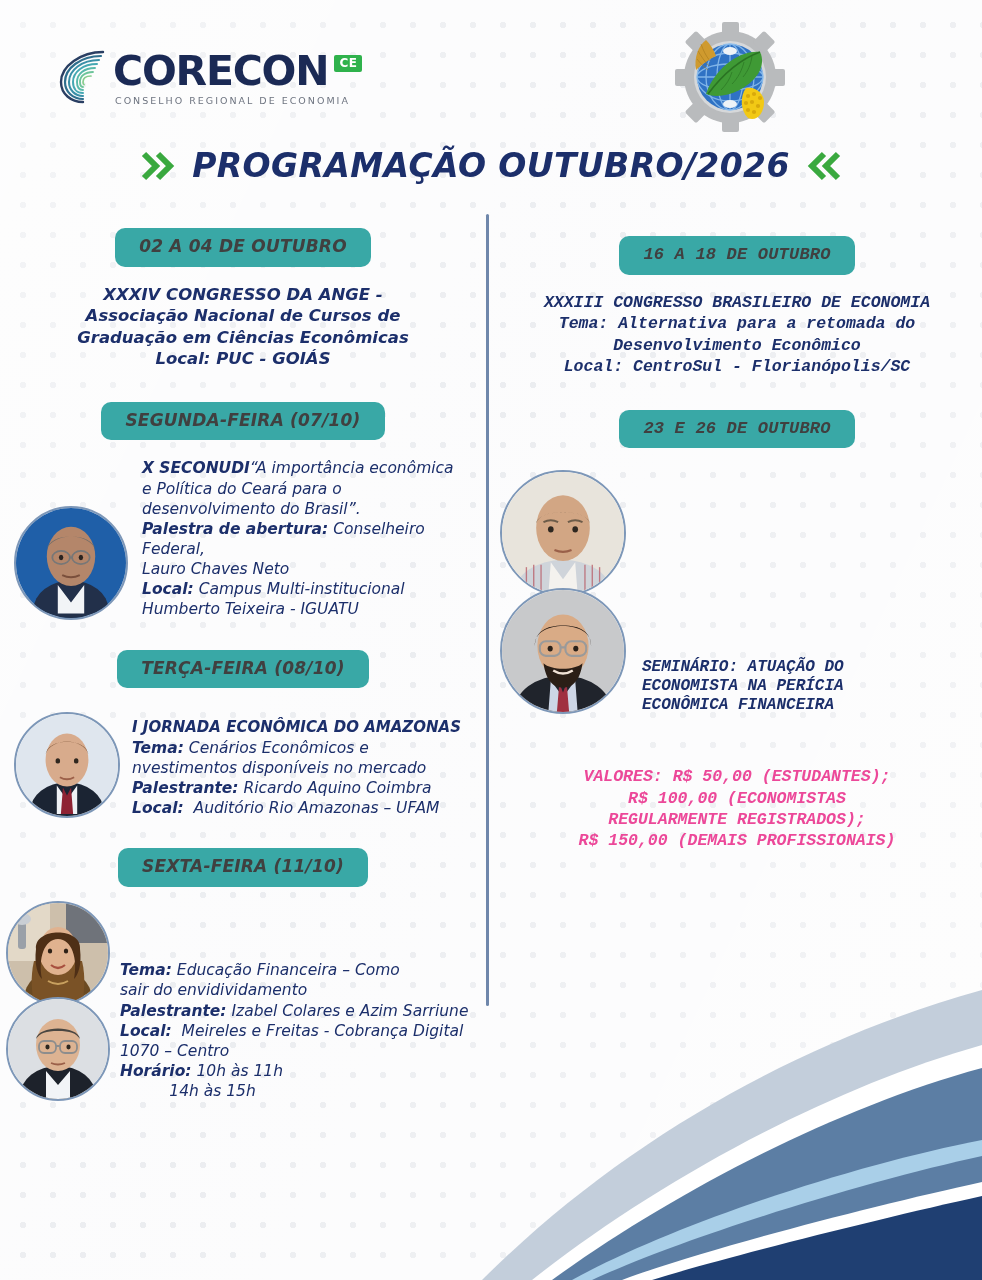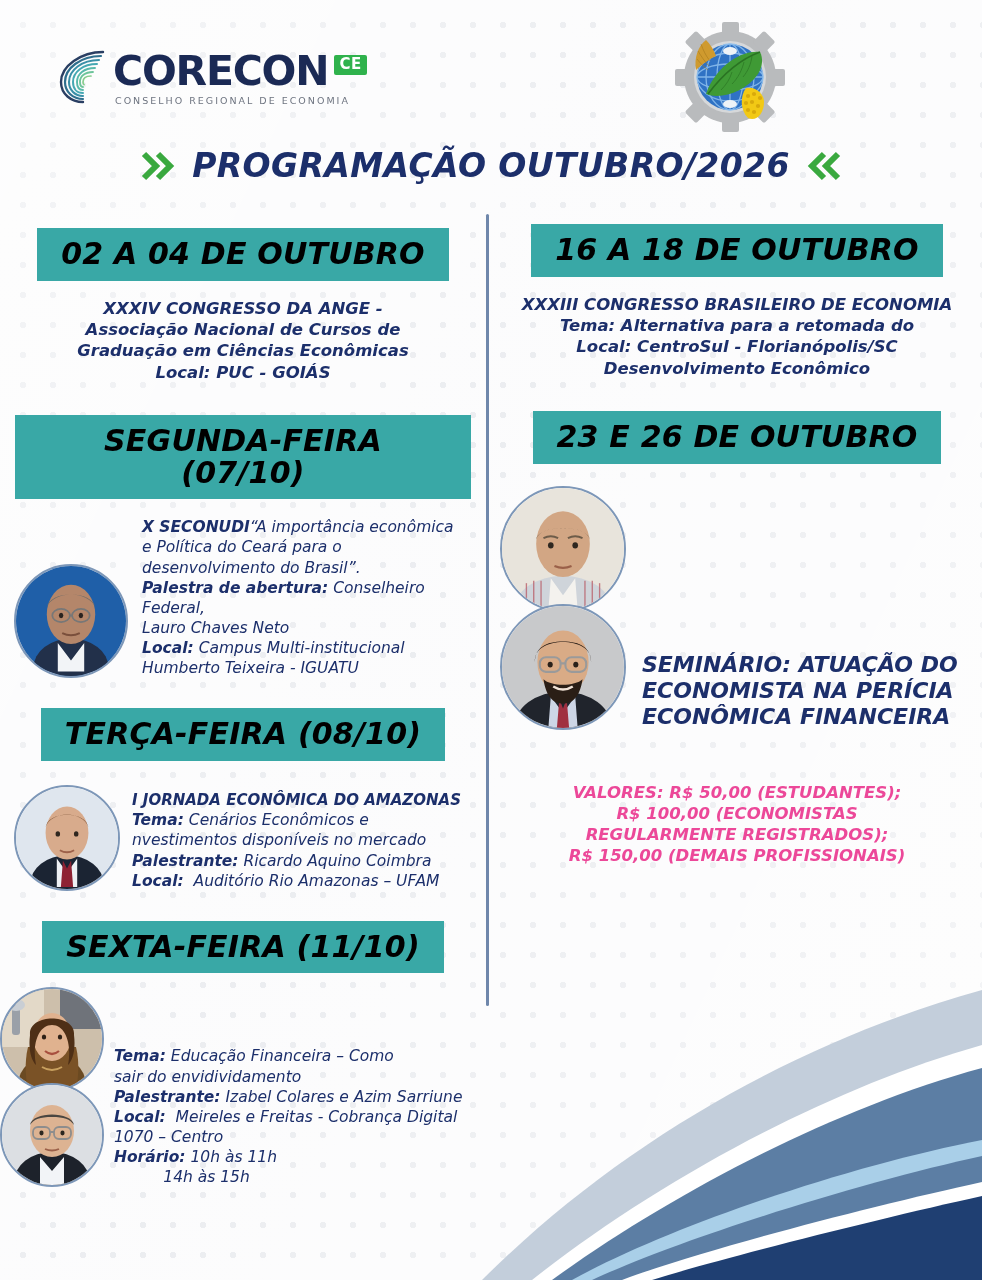--- a/index.html
+++ b/index.html
@@ -40,21 +40,21 @@
   .logo-textblock{ padding-bottom:2px; }
   .logo-main{
     display:flex; align-items:flex-start;
   }
   .logo-word{
     font-family:"DejaVu Sans", sans-serif;
     font-weight:bold; font-size:41px; letter-spacing:-1.2px;
     color:#1b2a55; line-height:.95;
   }
   .logo-badge{
-    background:#2fb24c; color:#ffffff; font-size:15px; font-weight:bold;
+    background:#2fb24c; color:#ffffff; font-size:12px; font-weight:bold;
     padding:2px 5px 3px; margin-left:6px; margin-top:3px; border-radius:2px;
     letter-spacing:.5px; line-height:1;
   }
   .logo-sub{
     font-size:9.5px; color:#6e7480; letter-spacing:2.0px;
     margin-top:4px; margin-left:2px; font-weight:normal;
   }
   .emblem{ position:absolute; right:46px; top:18px; width:124px; height:118px; }
 
   
@@ -70,28 +70,28 @@
   }
 
   
   .divider{
     position:absolute; left:486px; top:214px; width:3px; height:792px;
     background:#6f87ab; border-radius:2px;
   }
 
   
   .col-left{ position:absolute; left:0; top:228px; width:486px; }
-  .col-right{ position:absolute; left:492px; top:224px; width:490px; }
+  .col-right{ position:absolute; left:492px; top:236px; width:490px;font-family:Liberation Mono, monospace; }
 
   .badge{
     display:block; margin:0 auto;
-    background:#39a8a6; color:#000000;
-    font-style:italic; font-weight:bold; font-size:30px;
+    background:#39a8a6; color:#404040;
+    font-style:italic; font-weight:bold; font-size:17px;
     letter-spacing:.2px;
-    padding:10px 24px 11px; border-radius:0;
+    padding:10px 24px 11px; border-radius:10px;
     text-align:center; width:max-content; max-width:94%;
     line-height:1.05;
   }
 
   .ev-text{
     font-style:italic; color:#1c2f6b;
     font-size:15.5px; line-height:1.3;
   }
   .ev-text b{ font-weight:bold; }
   .ev-center{ text-align:center; font-weight:bold; font-size:16.5px; }
@@ -297,21 +297,21 @@
           <div><b>Tema:</b> <span>Cenários Econômicos e</span></div>
           <div>nvestimentos disponíveis no mercado</div>
           <div><b>Palestrante:</b> <span>Ricardo Aquino Coimbra</span></div>
           <div><b>Local:</b>&nbsp; <span>Auditório Rio Amazonas – UFAM</span></div>
         </div>
       </div>
     </div>
 
     <div style="margin-top:30px;">
       <div class="badge">SEXTA-FEIRA (11/10)</div>
-      <div class="person-row" style="margin-top:14px;padding-left:0;">
+      <div class="person-row" style="margin-top:14px;padding-left:6px;">
         <div class="stack-avatars" style="margin-right:10px;">
           <div class="avatar" style="width:104px;height:104px;">
             <svg viewBox="0 0 100 100">
               <rect width="100" height="100" fill="#cdbfab"></rect>
               <rect x="0" y="0" width="42" height="58" fill="#e3d9c8"></rect>
               <rect x="58" y="0" width="42" height="40" fill="#6f737a"></rect>
               <rect x="10" y="16" width="8" height="30" rx="3" fill="#9aa0a8"></rect>
               <ellipse cx="14" cy="16" rx="9" ry="6" fill="#c9ced4"></ellipse>
               <ellipse cx="50" cy="96" rx="34" ry="30" fill="#6b4a22"></ellipse>
               <path d="M26,58 C22,74 24,92 26,100 L74,100 C76,92 78,74 74,58 Z" fill="#7a5226"></path>
@@ -354,22 +354,22 @@
     </div>
   </div>
 
   <div class="col-right">
 
     <div>
       <div class="badge">16 A 18 DE OUTUBRO</div>
       <div class="block-centered ev-text ev-center" style="padding:0 10px;">
         <div>XXXIII CONGRESSO BRASILEIRO DE ECONOMIA</div>
         <div>Tema: Alternativa para a retomada do</div>
+        <div>Desenvolvimento Econômico</div>
         <div>Local: CentroSul - Florianópolis/SC</div>
-        <div>Desenvolvimento Econômico</div>
       </div>
     </div>
 
     <div style="margin-top:32px;">
       <div class="badge">23 E 26 DE OUTUBRO</div>
       <div class="person-row" style="margin-top:22px;padding-left:8px;">
         <div class="stack-avatars" style="margin-right:16px;">
           <div class="avatar" style="width:126px;height:126px;">
             <svg viewBox="0 0 100 100">
               <rect width="100" height="100" fill="#e8e4dc"></rect>
@@ -406,21 +406,21 @@
                 <rect x="52" y="42" width="17" height="12" rx="5"></rect>
                 <line x1="48" y1="47" x2="52" y2="47"></line>
               </g>
               <ellipse cx="39.5" cy="48" rx="2.1" ry="2.4" fill="#2a211a"></ellipse>
               <ellipse cx="60.5" cy="48" rx="2.1" ry="2.4" fill="#2a211a"></ellipse>
               <path d="M42,66 Q50,71 58,66" stroke="#f0e2d6" stroke-width="2" fill="none"></path>
             </svg>
           </div>
         </div>
         <div class="person-copy ev-text" style="padding-top:86px;">
-          <div style="font-weight:bold;font-size:22px;line-height:1.18;">
+          <div style="font-weight:bold;font-size:16px;line-height:1.18;">
             <div>SEMINÁRIO: ATUAÇÃO DO</div>
             <div>ECONOMISTA NA PERÍCIA</div>
             <div>ECONÔMICA FINANCEIRA</div>
           </div>
         </div>
       </div>
     </div>
 
     <div class="values-block">
       <div>VALORES: R$ 50,00 (ESTUDANTES);</div>

